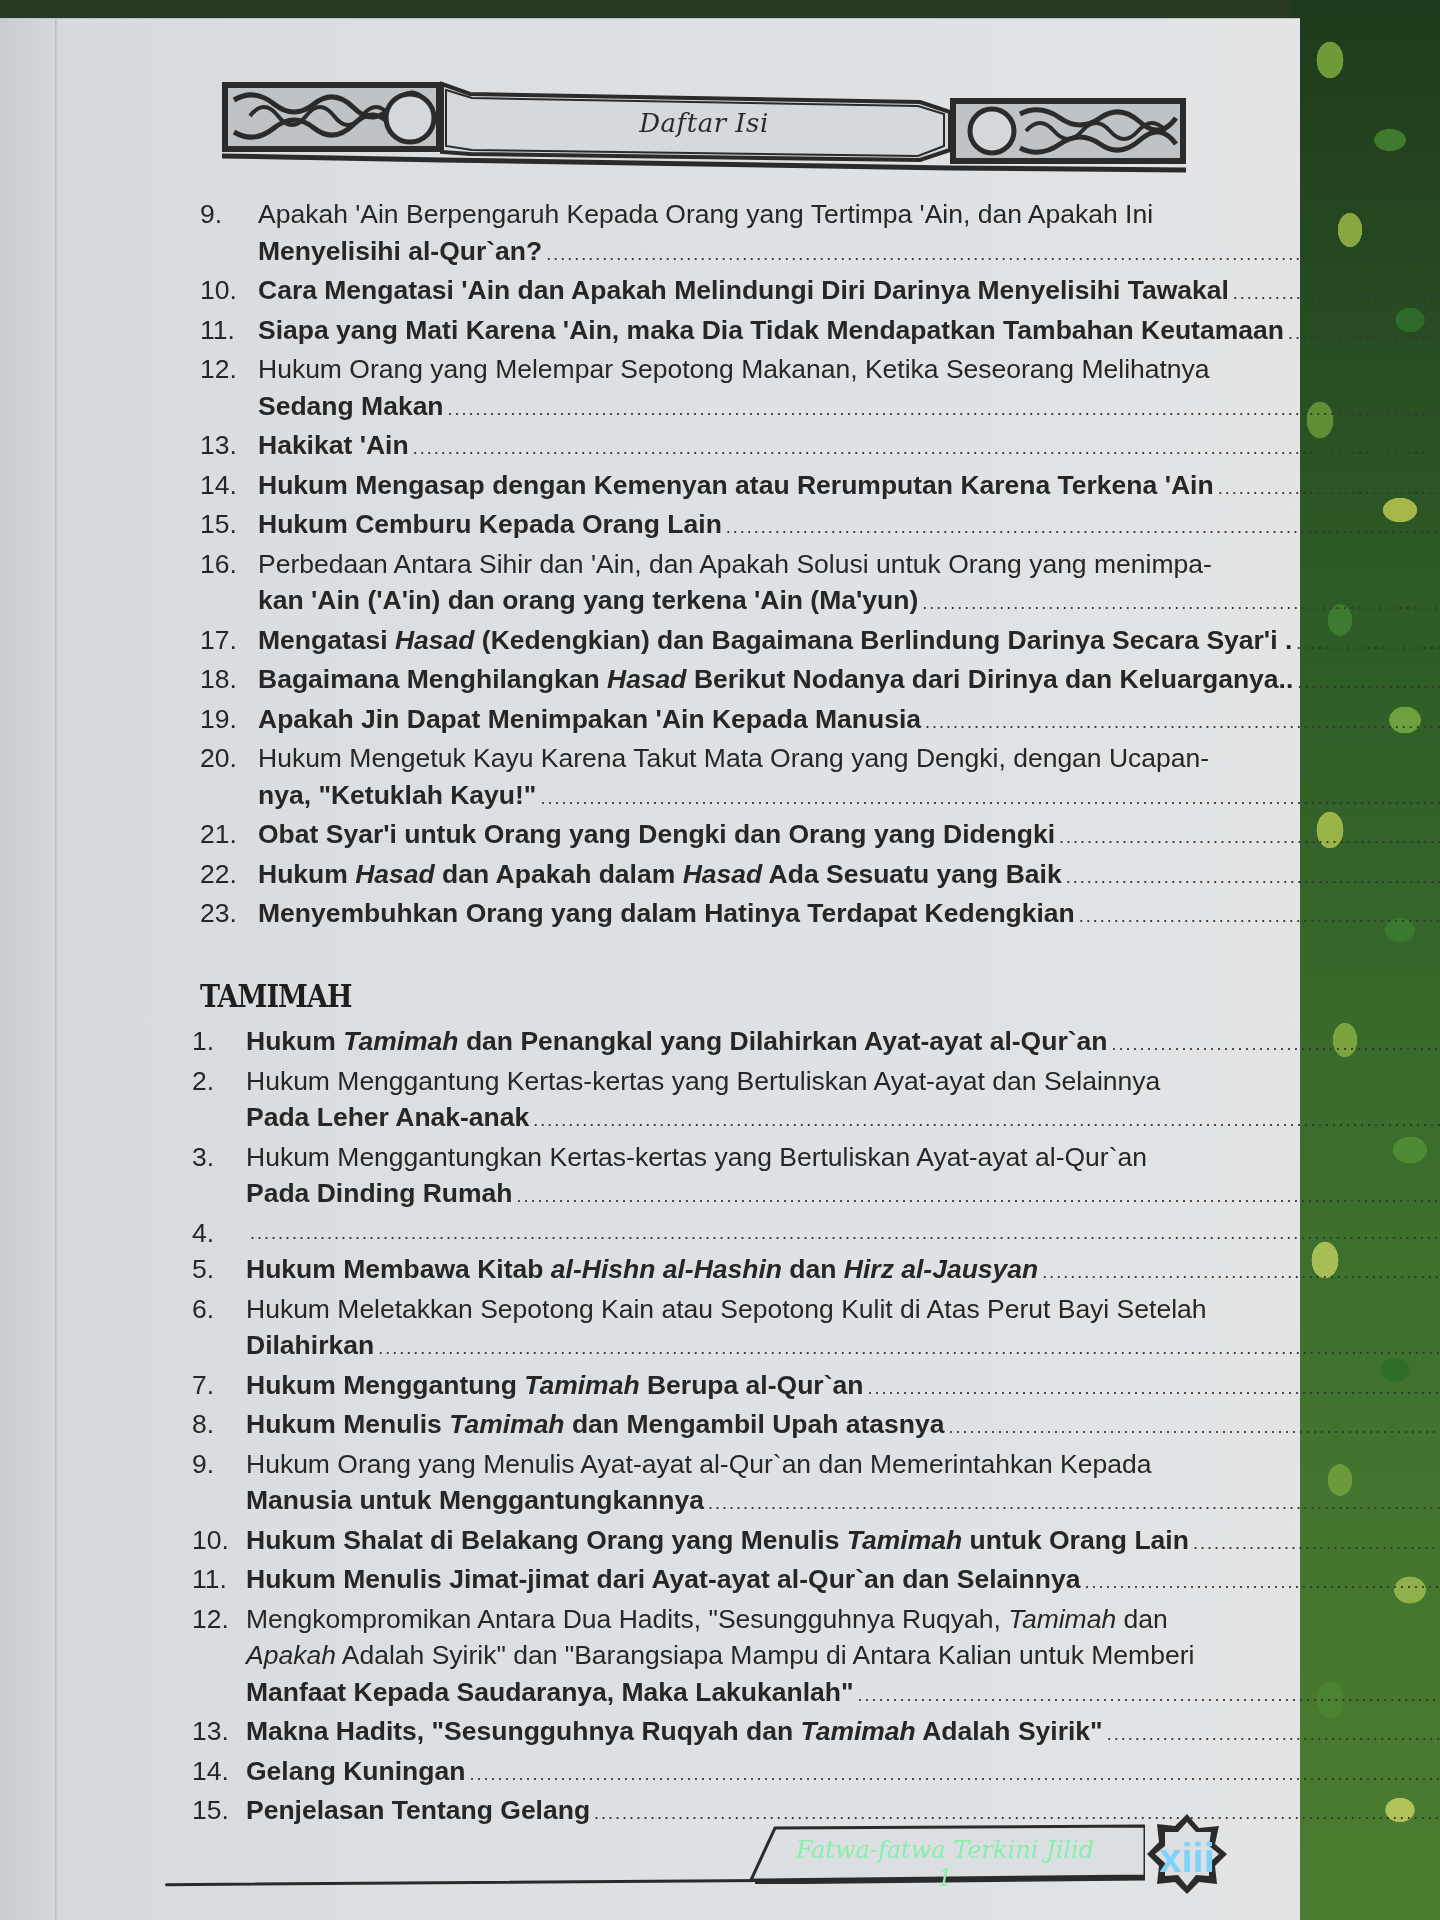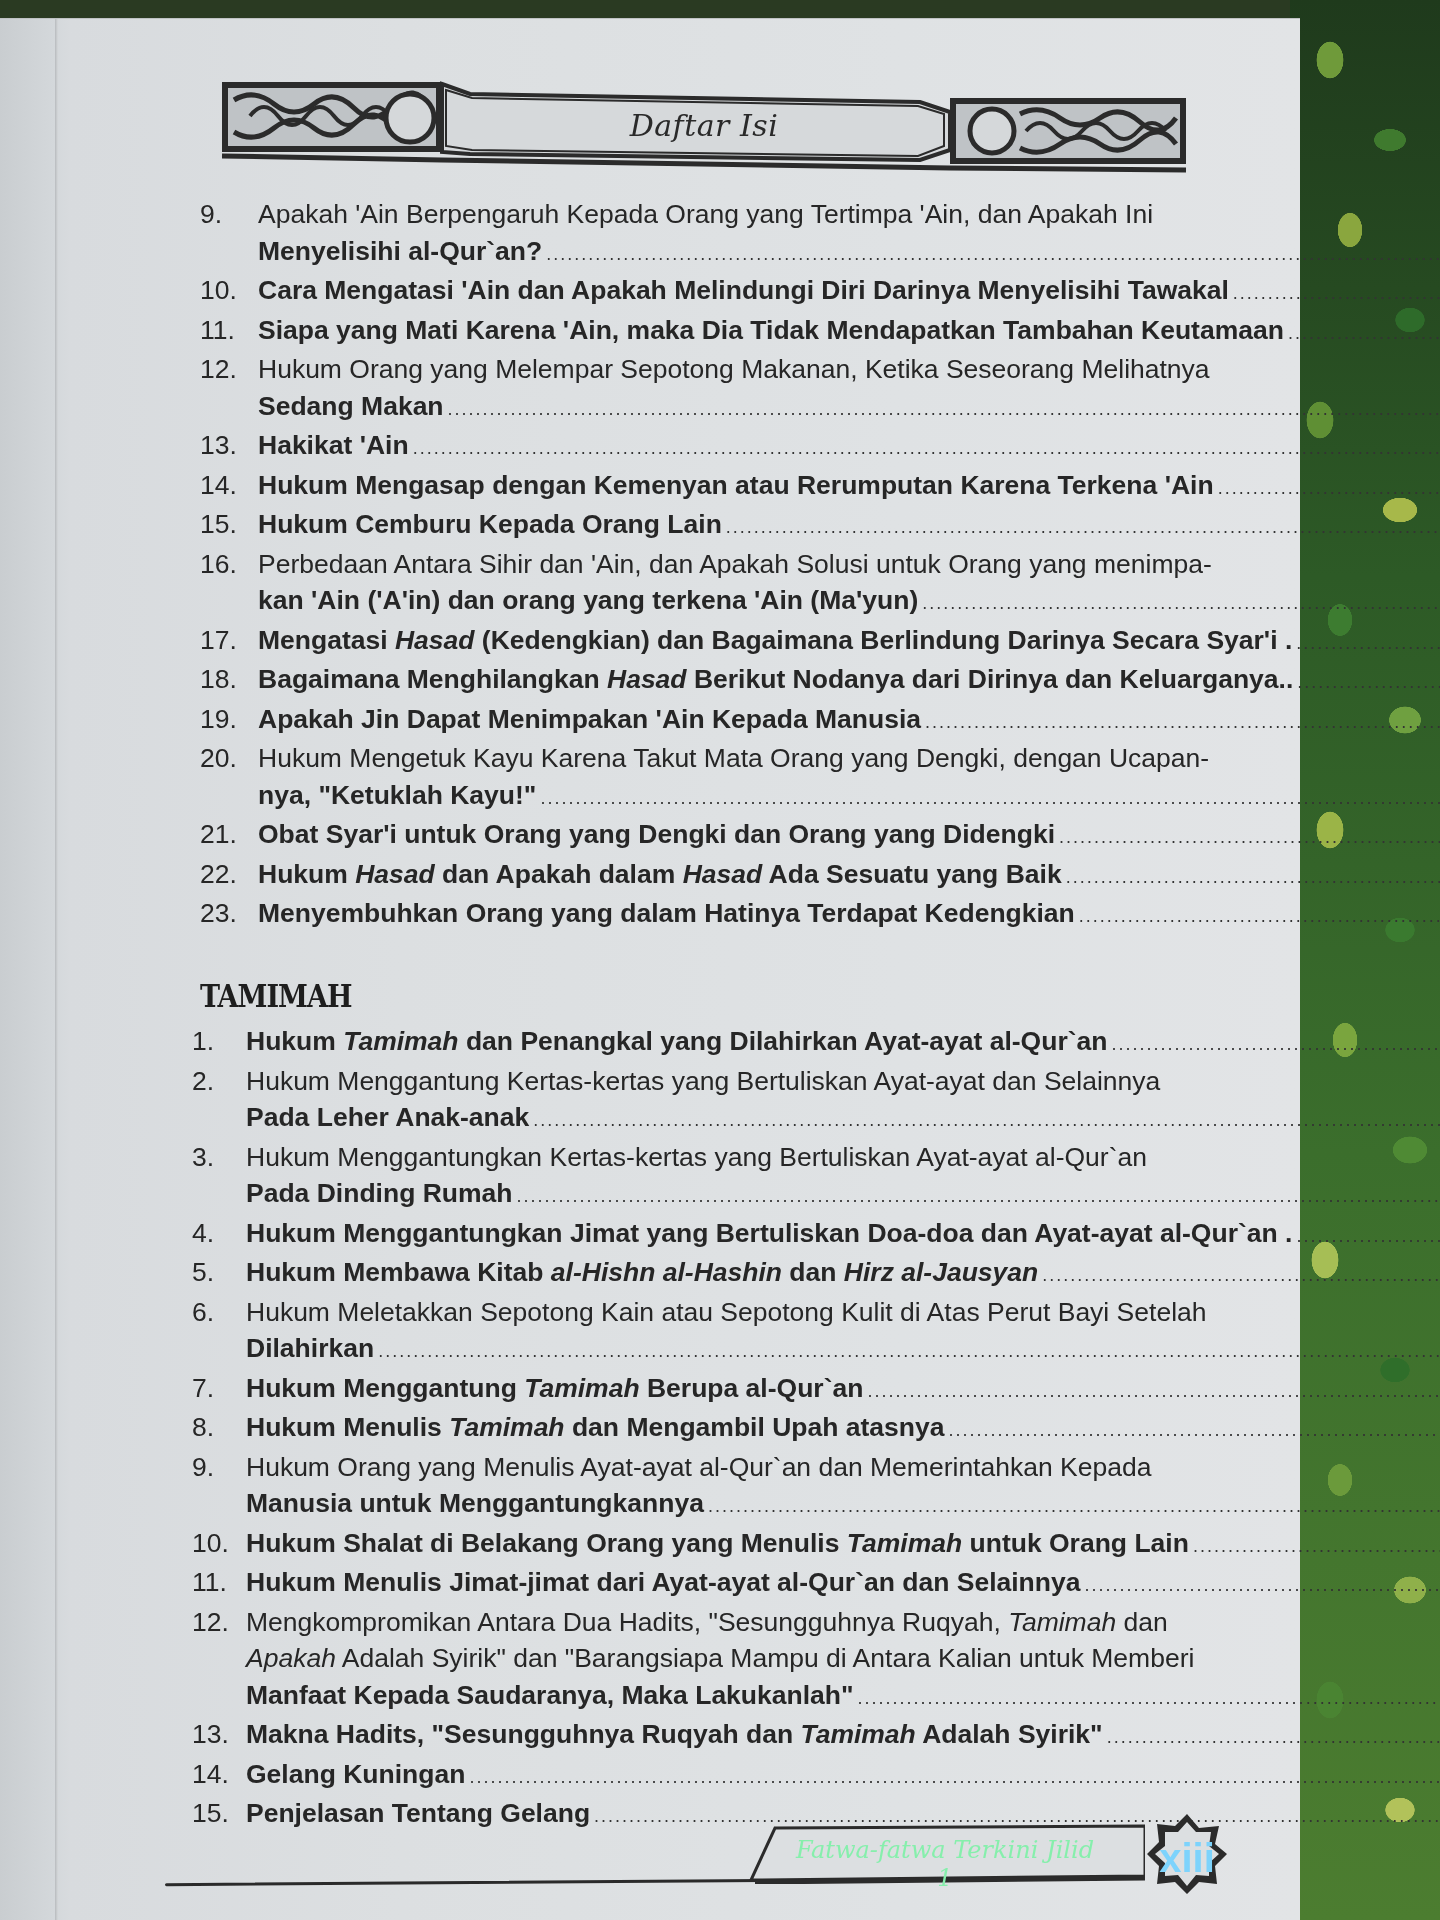--- a/index.html
+++ b/index.html
@@ -44,21 +44,21 @@
   }
   
   .header {
     position: absolute; left: 220px; top: 80px; width: 968px; height: 96px;
   }
   .header svg { position: absolute; left: 0; top: 0; }
   .header-title {
     position: absolute; left: 0; right: 0; top: 28px;
     text-align: center;
     font-family: "DejaVu Serif", serif; font-style: italic;
-    font-size: 30px; color: #2a2a2a; letter-spacing: 0.5px;
+    font-size: 26px; color: #2a2a2a; letter-spacing: 0.5px;
   }
   .toc {
     position: absolute; left: 200px; top: 196px; width: 990px;
     color: #262626;
     font-size: 26.5px;
     line-height: 36.5px;
   }
   .entry { position: relative; display: flex; }
   .entry .num { width: 58px; flex: none; }
   .entry .body { flex: 1; position: relative; }
@@ -302,21 +302,20 @@
           <div class="line">
             <span class="text">Pada Dinding Rumah</span>
             <span class="leader"></span>
           </div>
         </div>
       </div>
       <div class="entry">
         <div class="num">4.</div>
         <div class="body">
           <div class="line">
-            <span class="text">Hukum Menggantungkan Jimat yang Bertuliskan Doa-doa dan Ayat-ayat al-Qur`an .</span>
             <span class="leader"></span>
           </div>
         </div>
       </div>
       <div class="entry">
         <div class="num">5.</div>
         <div class="body">
           <div class="line">
             <span class="text"><span>Hukum Membawa Kitab </span><span class="ital">al-Hishn al-Hashin</span><span> dan </span><span class="ital">Hirz al-Jausyan</span></span>
             <span class="leader"></span>

